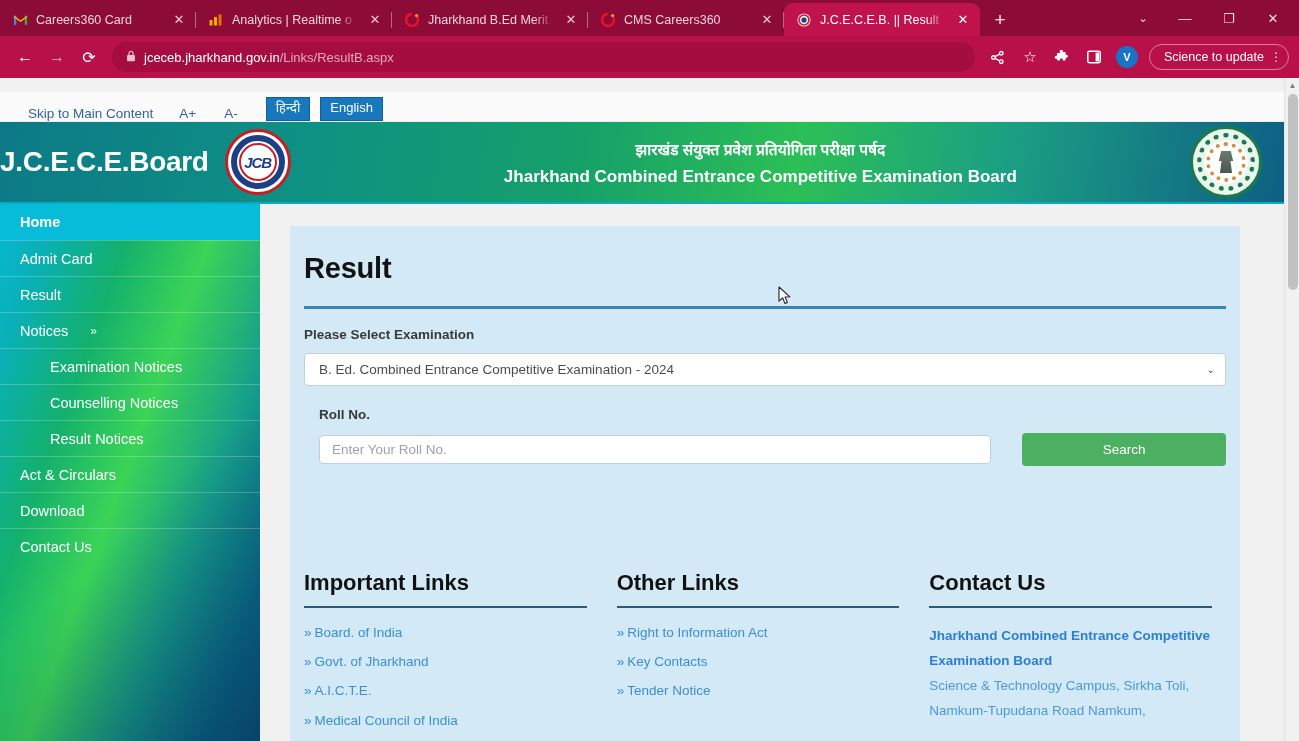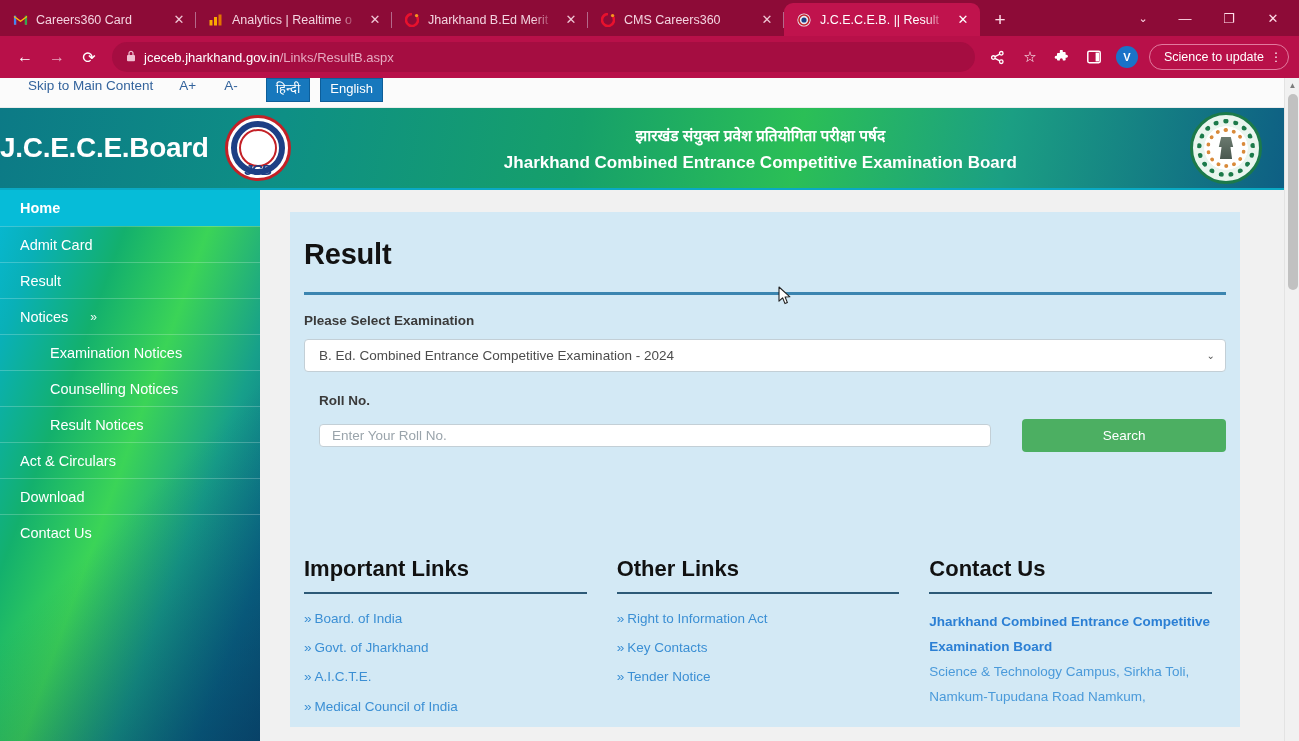--- a/index.html
+++ b/index.html
@@ -113,22 +113,22 @@
   .viewport {
     flex: 1; background: #ffffff;
     position: relative; overflow: hidden;
     display: flex;
   }
   .pagescroll { flex: 1; overflow: hidden; position: relative; background: #f1f1f1; }
 
   
   .accessbar {
     height: 30px; background: #fbfbfb;
-    display: flex; align-items: flex-start; gap: 0px;
-    padding-left: 28px; border-bottom: 1px solid #ececec;
+    display: flex; align-items: flex-end; gap: 0px;
+    padding-left: 28px; border-bottom: 1px solid #ececec; margin-top: 14px;
   }
   .acc-link { color: #33639c; font-size: 13.5px; margin-right: 26px; }
   .acc-size { color: #33639c; font-size: 13.5px; margin-right: 28px; }
   .lang-btn {
     background: #1778bd; color: #ffffff;
     font-size: 13px; padding: 3px 9px 4px; margin-right: 10px;
     border: 1px solid #0d5e99; line-height: 1.15;
   }
 
   
@@ -142,21 +142,21 @@
   }
   .brandword {
     color: #ffffff; font-size: 28px; font-weight: bold;
     letter-spacing: -0.3px; white-space: nowrap;
   }
   .jcb-logo {
     width: 66px; height: 66px; border-radius: 50%;
     margin-left: 16px; flex-shrink: 0; position: relative;
     background: #ffffff;
     border: 3px solid #c32026;
-    display: flex; align-items: flex-end; justify-content: center;
+    display: flex; align-items: center; justify-content: center;
     overflow: hidden;
   }
   .jcb-ring2 {
     position: absolute; inset: 3px; border-radius: 50%;
     border: 6px solid #1d3f85;
   }
   .jcb-ring3 {
     position: absolute; inset: 11px; border-radius: 50%;
     border: 2px solid #c32026; background: #fff;
   }
@@ -239,21 +239,21 @@
     border: 1px solid #c3cfd6; border-radius: 4px;
     display: flex; align-items: center; justify-content: space-between;
     padding: 0 10px 0 14px; margin-bottom: 21px;
   }
   .selectbox .sel-text { font-size: 13.5px; color: #4c4c4c; }
   .sel-caret { font-size: 10px; color: #555; }
 
   .inner-form { padding-left: 15px; }
   .rollrow { display: flex; align-items: center; gap: 31px; }
   .rollinput {
-    width: 677px; height: 23px; background: #ffffff;
+    width: 677px; height: 29px; background: #ffffff;
     border: 1px solid #c3cfd6; border-radius: 4px;
     display: flex; align-items: center; padding: 0 12px;
     font-size: 13.5px; color: #9aa4ab;
   }
   .searchbtn {
     width: 205px; height: 33px; background: #4caf62;
     border-radius: 4px; color: #ffffff; font-size: 13.5px;
     display: flex; align-items: center; justify-content: center;
   }
   .spacer { height: 104px; }

